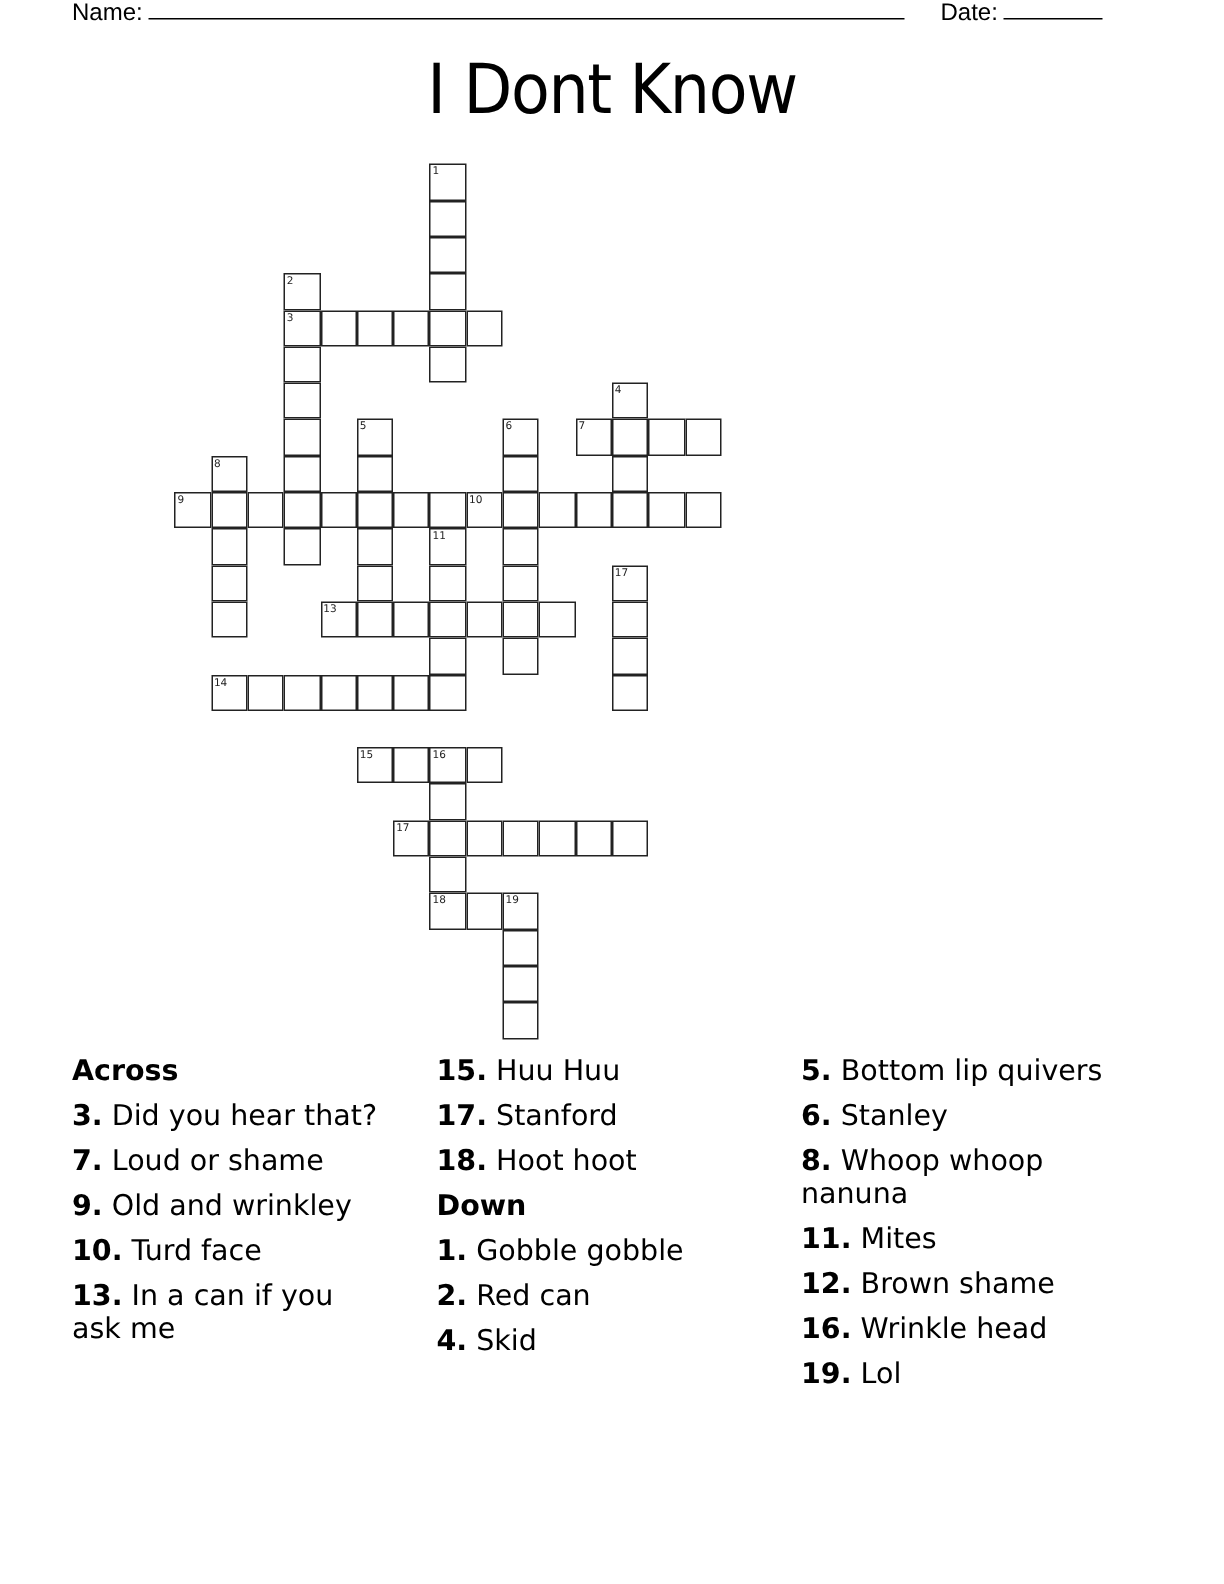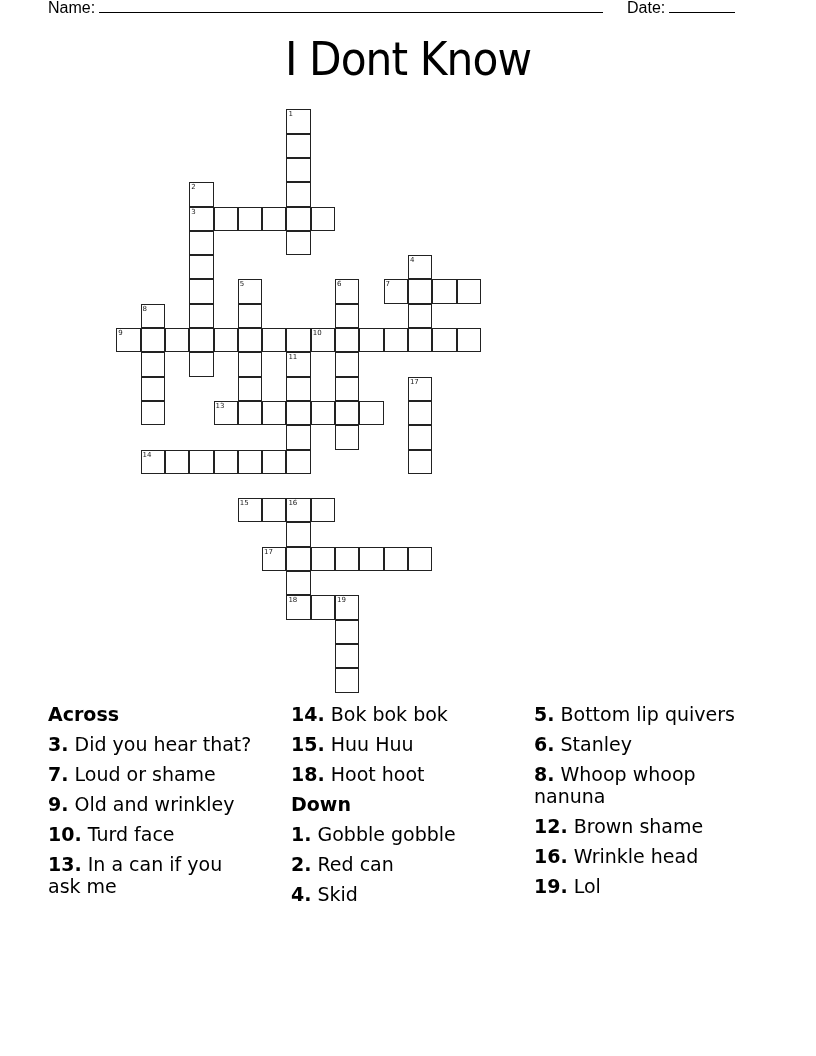--- a/index.html
+++ b/index.html
@@ -167,29 +167,30 @@
 <div class="clues" id="col1">
   <div class="head">Across</div>
   <div class="clue"><b>3.</b> <span>Did you hear that?</span></div>
   <div class="clue"><b>7.</b> <span>Loud or shame</span></div>
   <div class="clue"><b>9.</b> <span>Old and wrinkley</span></div>
   <div class="clue"><b>10.</b> <span>Turd face</span></div>
   <div class="clue"><b>13.</b> <span>In a can if you ask me</span></div>
 </div>
 
 <div class="clues" id="col2">
-  <div class="clue"><b>14.</b> <span>Bok bok bok</span></div>
   <div class="clue"><b>15.</b> <span>Huu Huu</span></div>
+  <div class="clue"><b>17.</b> <span>Stanford</span></div>
   <div class="clue"><b>18.</b> <span>Hoot hoot</span></div>
   <div class="head" style="margin-bottom:8px;">Down</div>
   <div class="clue"><b>1.</b> <span>Gobble gobble</span></div>
   <div class="clue"><b>2.</b> <span>Red can</span></div>
   <div class="clue"><b>4.</b> <span>Skid</span></div>
 </div>
 
 <div class="clues" id="col3">
   <div class="clue"><b>5.</b> <span>Bottom lip quivers</span></div>
   <div class="clue"><b>6.</b> <span>Stanley</span></div>
   <div class="clue"><b>8.</b> <span>Whoop whoop nanuna</span></div>
+  <div class="clue"><b>11.</b> <span>Mites</span></div>
   <div class="clue"><b>12.</b> <span>Brown shame</span></div>
   <div class="clue"><b>16.</b> <span>Wrinkle head</span></div>
   <div class="clue"><b>19.</b> <span>Lol</span></div>
 </div>
 
 </body></html>

